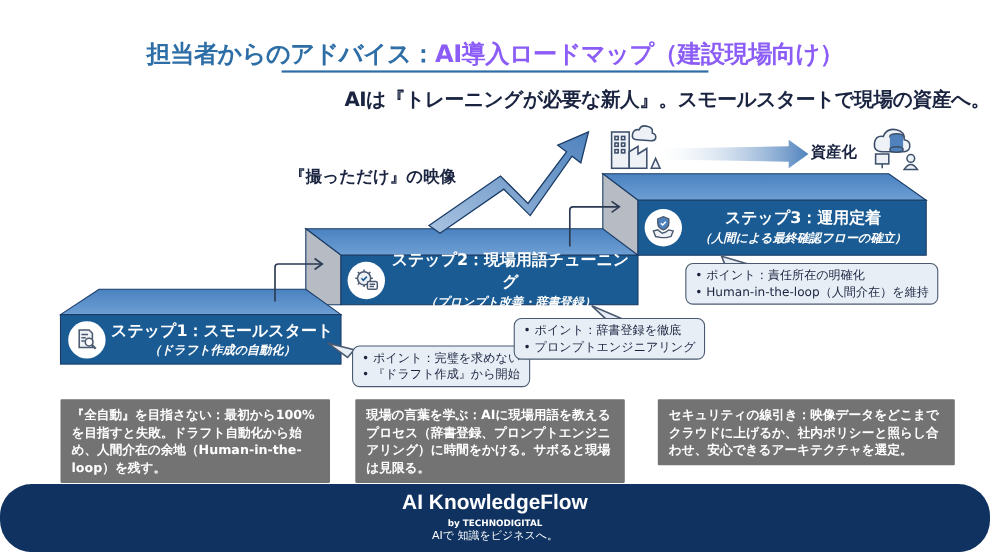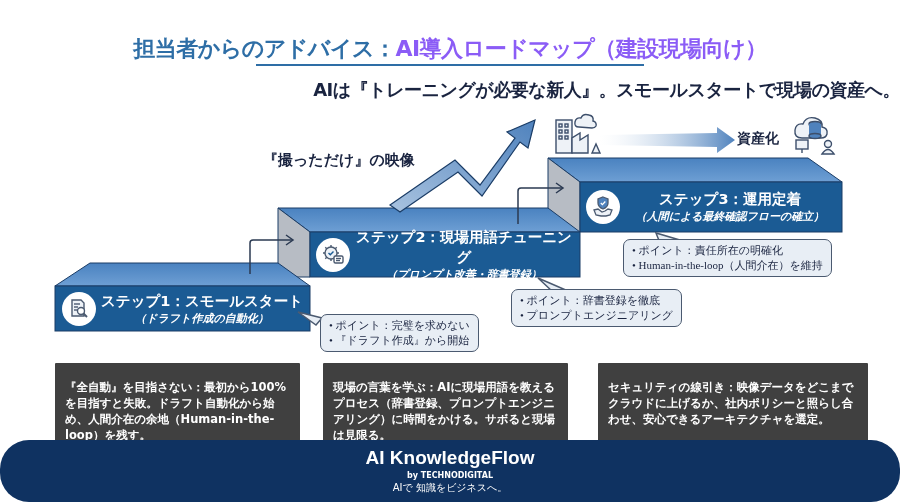--- a/index.html
+++ b/index.html
@@ -16,24 +16,24 @@
   .caption { font-size: 15px; font-weight: bold; color: #1a2440; }
 
   svg.scene { position: absolute; left: 0; top: 0; }
 
   .step-label { color: #fff; font-weight: bold; text-align: center; }
   .step-label .main { font-size: 14.5px; display: block; line-height: 20px; }
   .step-label .sub { font-size: 11px; display: block; line-height: 16px; font-style: italic; }
 
   .icon-circle { width: 34px; height: 34px; border-radius: 50%; background: #ffffff; display: flex; align-items: center; justify-content: center; }
 
-  .bubble { background: #e8eef5; border: 1.5px solid #4b5a70; border-radius: 7px; font-size: 11px; color: #1a2440; padding: 3px 8px; line-height: 15px; white-space: nowrap; font-family: Liberation Serif, serif; }
+  .bubble { background: #e8eef5; border: 1.5px solid #4b5a70; border-radius: 7px; font-size: 11px; color: #1a2440; padding: 3px 8px; line-height: 15px; white-space: nowrap; }
   .bubble div::before { content: "• "; }
 
-  .card { background: #404040; border-radius: 1px; color: #ffffff; font-size: 11.5px; font-weight: bold; line-height: 16px; padding: 16px 10px; }
+  .card { background: #737373; border-radius: 1px; color: #ffffff; font-size: 11.5px; font-weight: bold; line-height: 16px; padding: 6px 10px; }
 
   .footer { left: 0; top: 440px; width: 900px; height: 62px; background: #0f3261; color: #fff; text-align: center; border-radius: 29px; }
   .footer .brand { font-size: 19px; font-weight: bold; margin-top: 6px; line-height: 24px; font-family: "Liberation Sans", sans-serif; }
   .footer .by { font-size: 8px; font-weight: bold; line-height: 11px; }
   .footer .tag { font-size: 10px; line-height: 14px; }
 
   .asset-label { font-size: 14px; font-weight: bold; color: #1a2440; }
 </style>
 </head>
 <body>
@@ -166,21 +166,21 @@
   <div class="step-label" style="flex:1;">
     <span class="main">ステップ3：運用定着</span>
     <span class="sub">（人間による最終確認フローの確立）</span>
   </div>
 </div>
 
 <div class="abs bubble" style="left:320px; top:314px;">
   <div>ポイント：完璧を求めない</div>
   <div>『ドラフト作成』から開始</div>
 </div>
-<div class="abs bubble" style="left:511px; top:289px;">
+<div class="abs bubble" style="left:467px; top:289px;">
   <div>ポイント：辞書登録を徹底</div>
   <div>プロンプトエンジニアリング</div>
 </div>
 <div class="abs bubble" style="left:623px; top:239px;">
   <div>ポイント：責任所在の明確化</div>
   <div>Human-in-the-loop（人間介在）を維持</div>
 </div>
 
 <div class="abs card" style="left:55px; top:363px; width:245px;">『全自動』を目指さない：最初から100%を目指すと失敗。ドラフト自動化から始め、人間介在の余地（Human-in-the-loop）を残す。</div>
 <div class="abs card" style="left:323px; top:363px; width:245px;">現場の言葉を学ぶ：AIに現場用語を教えるプロセス（辞書登録、プロンプトエンジニアリング）に時間をかける。サボると現場は見限る。</div>

